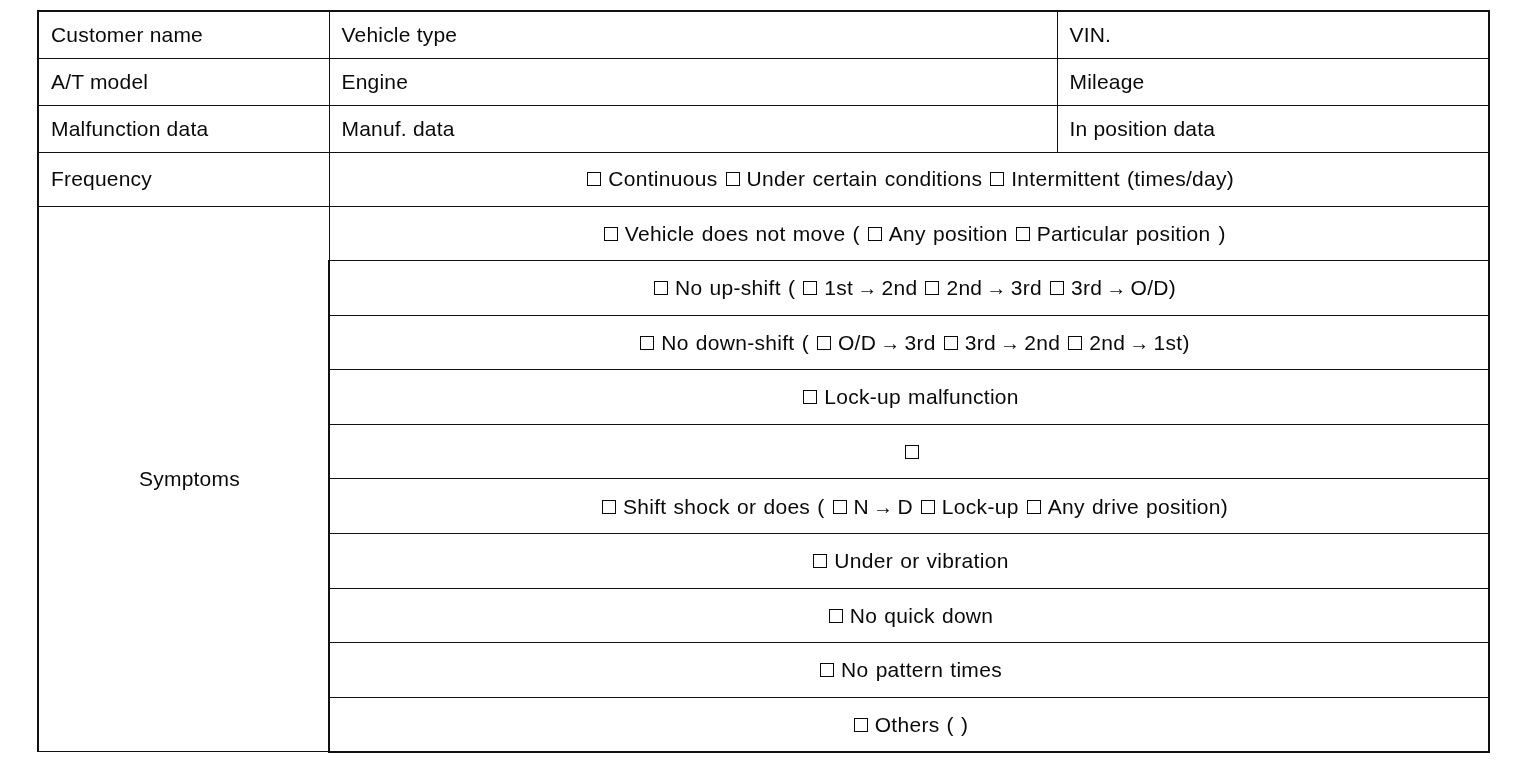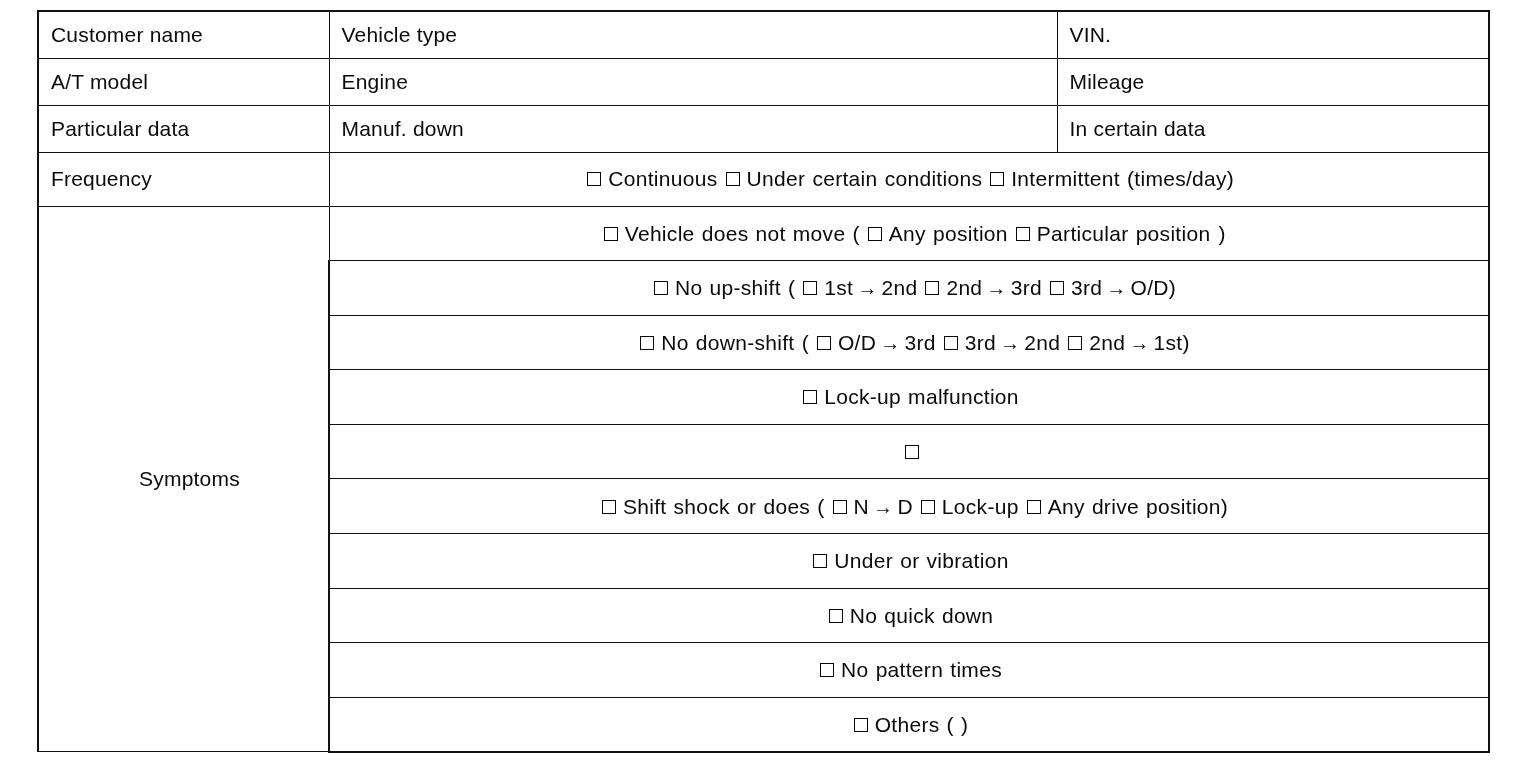--- a/index.html
+++ b/index.html
@@ -116,23 +116,23 @@
         <td class="edge-right">VIN.</td>
       </tr>
 
       <tr class="r-head">
         <td class="label-cell">A/T model</td>
         <td>Engine</td>
         <td class="edge-right">Mileage</td>
       </tr>
 
       <tr class="r-head">
-        <td class="label-cell">Particular data</td>
-        <td>Manuf.   down</td>
-        <td class="edge-right">In certain  data</td>
+        <td class="label-cell">Malfunction data</td>
+        <td>Manuf.   data</td>
+        <td class="edge-right">In position  data</td>
       </tr>
 
       <tr class="r-freq">
         <td class="label-cell">Frequency</td>
         <td class="edge-right" colspan="2">
           <span class="opt-line">
             <span class="cb"></span><span class="txt">Continuous</span><span class="cb"></span><span class="txt">Under certain conditions</span><span class="cb"></span><span class="txt">Intermittent (times/day)</span>
           </span>
         </td>
       </tr>

